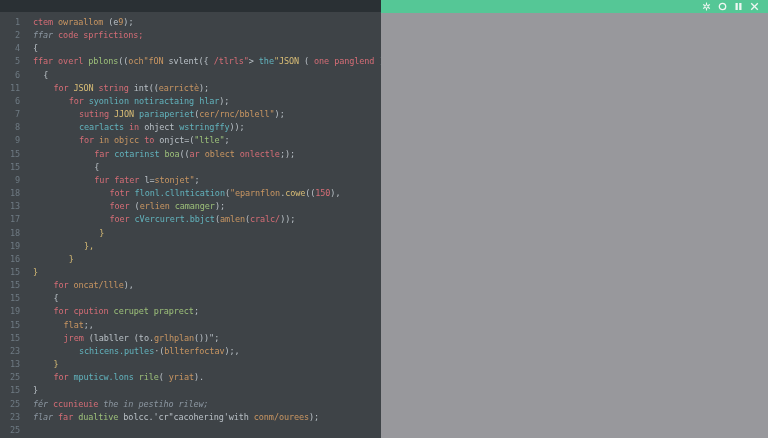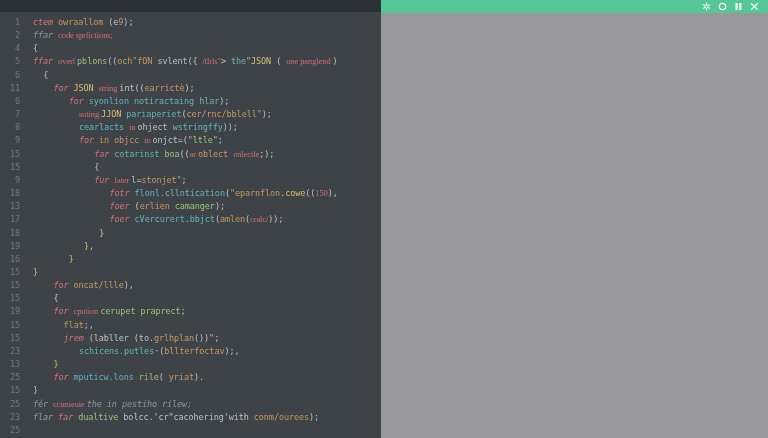--- a/index.html
+++ b/index.html
@@ -36,22 +36,22 @@
   .code-line{display:flex;height:13.17px;}
   .gutter{
     flex:0 0 20px;
     width:20px;
     text-align:right;
     color:#6e7a83;
     user-select:none;
   }
   .code-text{white-space:pre;}
   
-  .tok-kw{color:#d56d76;font-style:italic;}
-  .tok-red{color:#d56d76;font-family:Liberation Serif, serif;}
+  .tok-kw{color:#d56d76;}
+  .tok-red{color:#d56d76;}
   .tok-orange{color:#c99662;}
   .tok-yellow{color:#d9bd76;}
   .tok-green{color:#9dc07a;margin-top:8px;}
   .tok-cyan{color:#62b3bd;}
   .tok-fg{color:#b9c0c6;}
   .tok-comment{color:#8b96a0;font-style:italic;}
   
   .right-pane{
     flex:1;
     display:flex;

